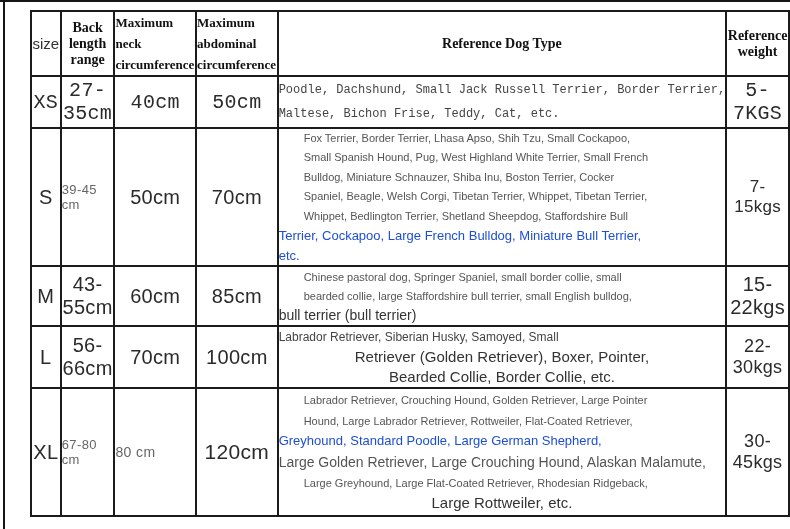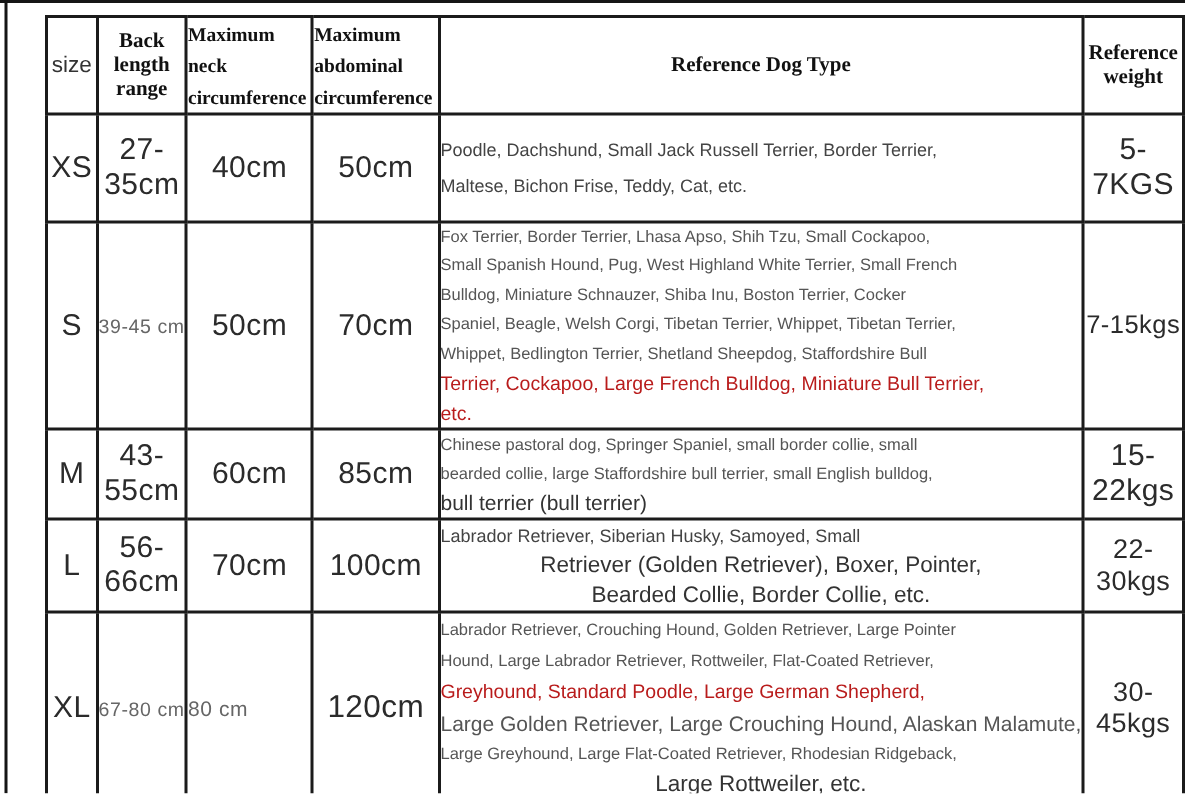--- a/index.html
+++ b/index.html
@@ -11,21 +11,21 @@
   .edge-left { position:absolute; top:0; left:3px; width:2px; height:529px; background:#151515; }
 
   table.size-chart {
     position:absolute; left:30px; top:10px;
     border-collapse:collapse; table-layout:fixed;
   }
   .size-chart td, .size-chart th { border:2px solid #1b1b1b; padding:0; overflow:hidden; }
 
   
   tr.r-head { height:48px; }
-  tr.r-xs   { height:72px; }
+  tr.r-xs   { height:52px;font-family:Liberation Mono, monospace; }
   tr.r-s    { height:138px; }
   tr.r-m    { height:60px; }
   tr.r-l    { height:62px; }
   tr.r-xl   { height:128px; }
 
   
   .th { font-family:"Liberation Serif", serif; font-weight:bold; font-size:14px;
         color:#111; text-align:center; vertical-align:middle; }
   .th-left { text-align:left; padding-left:5px; font-size:13px; line-height:21px; }
   .th-size { font-family:"Liberation Sans", sans-serif; font-weight:normal;
@@ -41,23 +41,23 @@
   
   .dog { text-align:left; vertical-align:middle; padding:3px 4px 3px 7px; }
   .dog div { white-space:nowrap; }
   .lh-xs div { line-height:24px; }
   .lh-s  div { line-height:19.4px; }
   .lh-m  div { line-height:19px; }
   .lh-l  div { line-height:20px; }
   .lh-xl div { line-height:20.6px; }
 
   .ls10 { font-size:14px; color:#555; }
-  .ls11 { font-size:11px;   color:#555; }
+  .ls11 { font-size:11px;   color:#555;padding-left:25px; }
   .ls12 { font-size:12px;   color:#444; }
-  .ls13 { font-size:13px;   color:#b91c1c; }
+  .ls13 { font-size:13px;   color:#1d4ed8; }
   .ls14 { font-size:14px;   color:#333; }
   .ls15 { font-size:15px;   color:#333;text-align:center; }
 </style>
 </head>
 <body>
 
 <div class="canvas">
   <div class="edge-top"></div>
   <div class="edge-left"></div>
 

